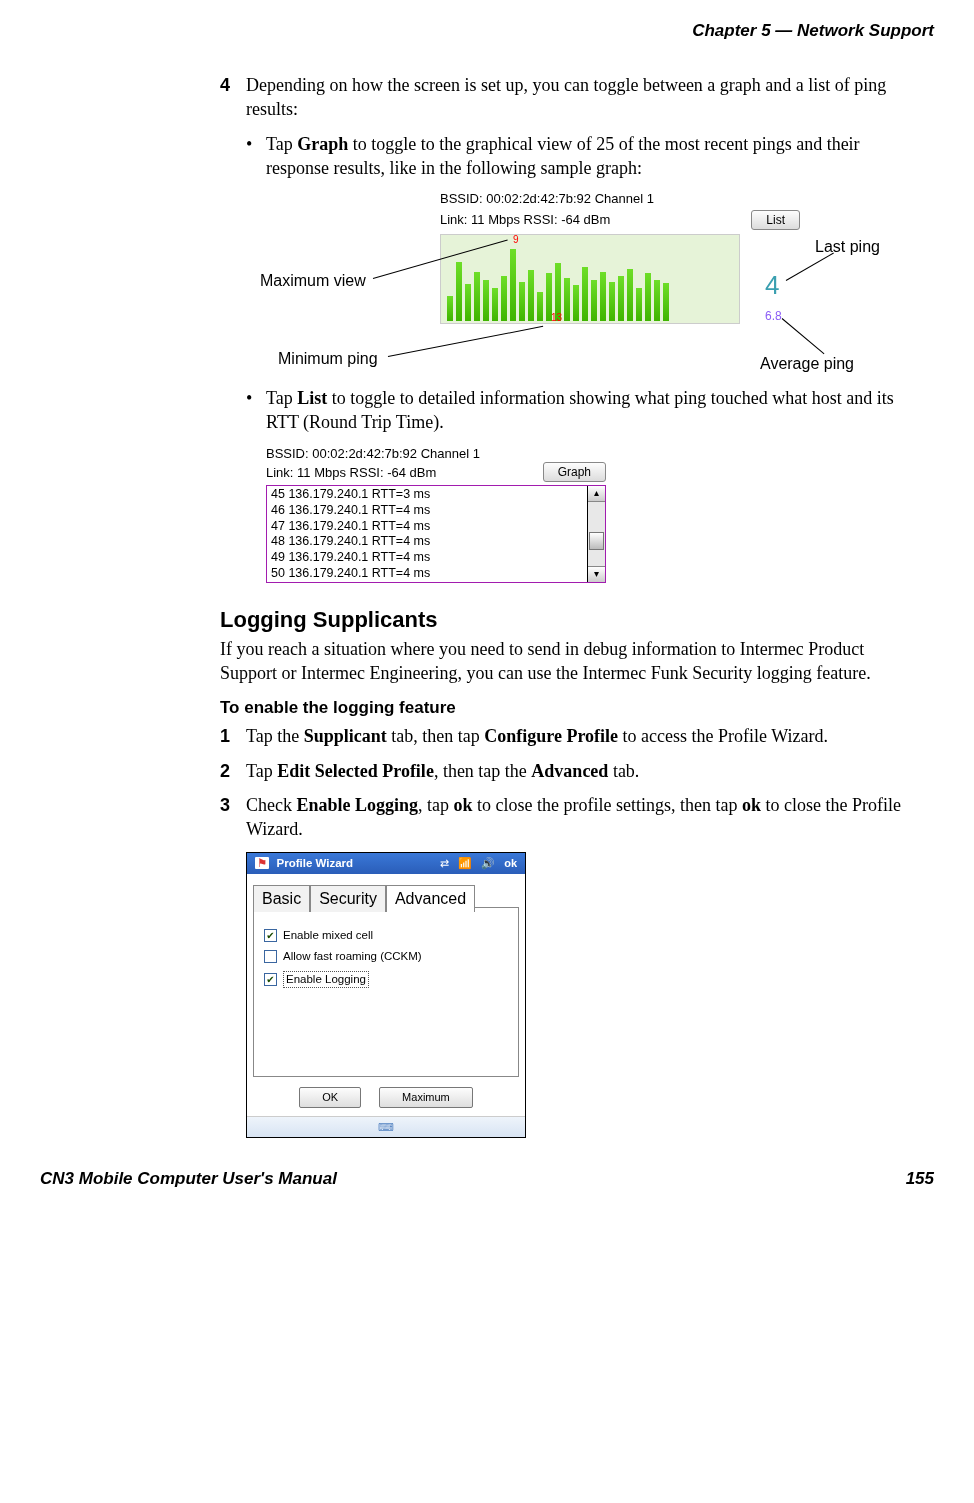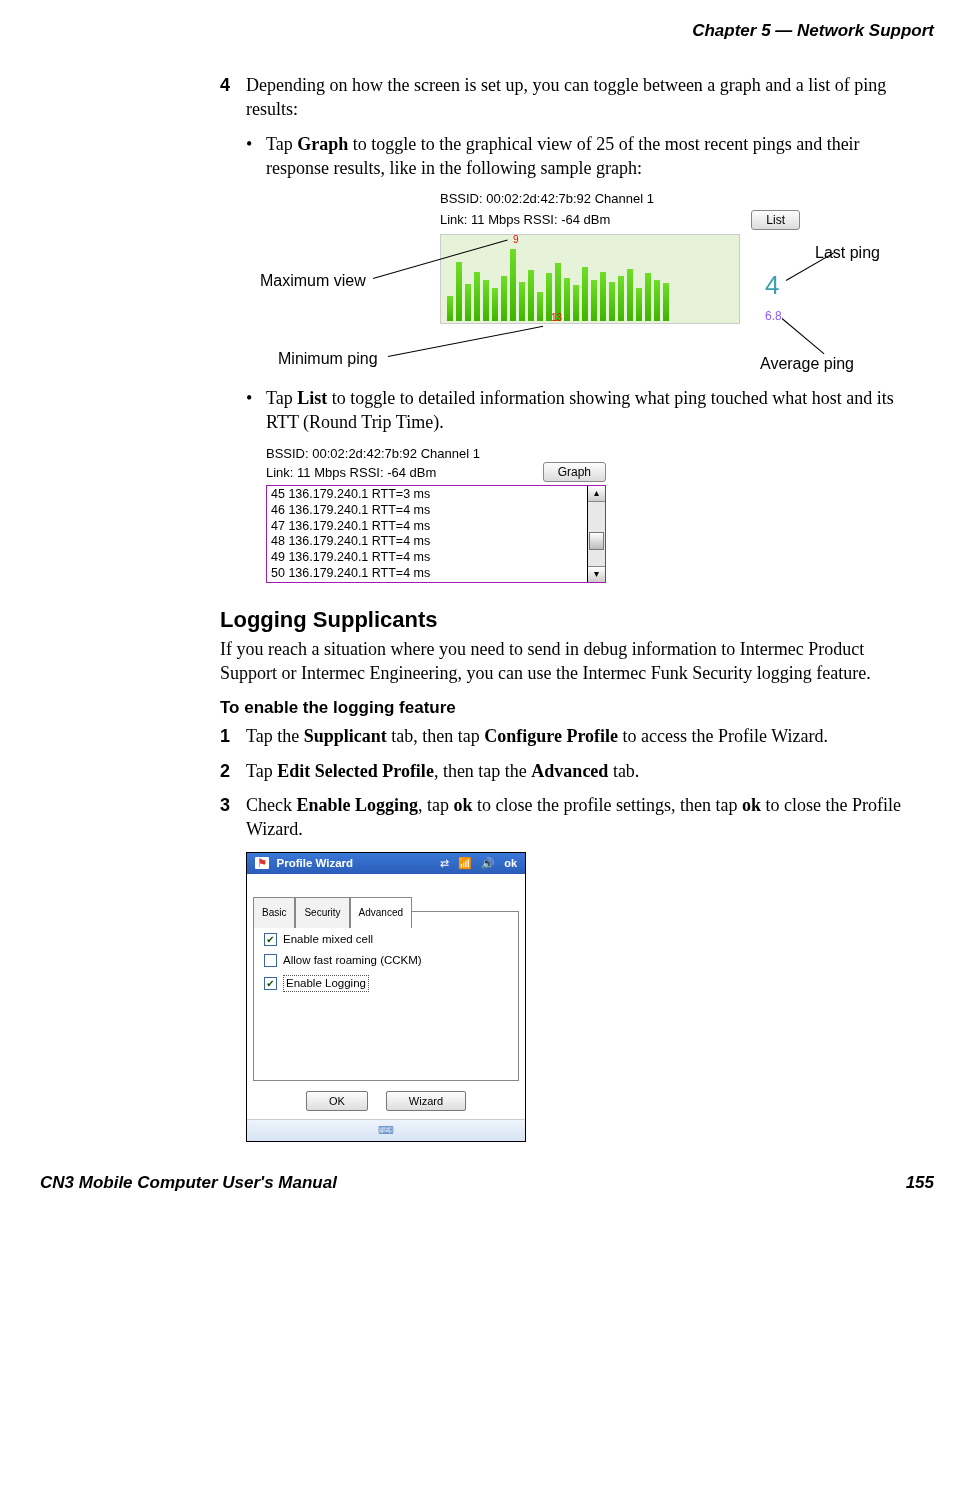--- a/index.html
+++ b/index.html
@@ -192,25 +192,25 @@
   }
   .pw-title .icons span { margin-left: 6px; font-size: 11px; }
   .pw-tabs {
     display: flex;
     padding: 6px 6px 0 6px;
     gap: 0;
   }
   .pw-tab {
     border: 1px solid #888;
     border-bottom: none;
-    padding: 8px 8px;
-    font-size: 10px;
+    padding: 2px 8px;
+    font-size: 16px;
     background: #f2f2f2;
     position: relative;
-    top: 17px;
+    top: 5px;
   }
   .pw-tab.active { background: #fff; z-index: 2; }
   .pw-pane {
     border: 1px solid #888;
     margin: 0 6px 6px 6px;
     min-height: 170px;
     padding: 14px 10px;
     background: #fff;
   }
   .chk {
@@ -325,21 +325,21 @@
     </div>
     <div class="side-num" style="left:505px;top:80px;">4</div>
     <div class="side-small" style="left:505px;top:120px;">6.8</div>
 
     <div class="callout" style="left:0;top:82px;">Maximum view</div>
     <div class="leader" style="left:113px;top:90px;width:140px;transform:rotate(-16deg);"></div>
 
     <div class="callout" style="left:18px;top:160px;">Minimum ping</div>
     <div class="leader" style="left:128px;top:168px;width:158px;transform:rotate(-11deg);"></div>
 
-    <div class="callout" style="left:555px;top:54px;">Last ping</div>
+    <div class="callout" style="left:555px;top:48px;">Last ping</div>
     <div class="leader" style="left:526px;top:92px;width:55px;transform:rotate(-30deg);"></div>
 
     <div class="callout" style="left:500px;top:165px;">Average ping</div>
     <div class="leader" style="left:522px;top:130px;width:55px;transform:rotate(40deg);"></div>
   </div>
 
 
   <div class="bullet">
     <div class="bullet-mark">•</div>
     <div class="bullet-body">
@@ -425,21 +425,21 @@
         <span class="chkbox"></span>
         <span class="lbl">Allow fast roaming (CCKM)</span>
       </div>
       <div class="chk sel">
         <span class="chkbox">✔</span>
         <span class="lbl">Enable Logging</span>
       </div>
     </div>
     <div class="pw-btns">
       <div class="pw-btn">OK</div>
-      <div class="pw-btn">Wizard</div>
+      <div class="pw-btn">Maximum</div>
     </div>
     <div class="pw-sip">⌨</div>
   </div>
 
 </div>
 
 <div class="footer">
   <span>CN3 Mobile Computer User's Manual</span>
   <span>155</span>
 </div>

